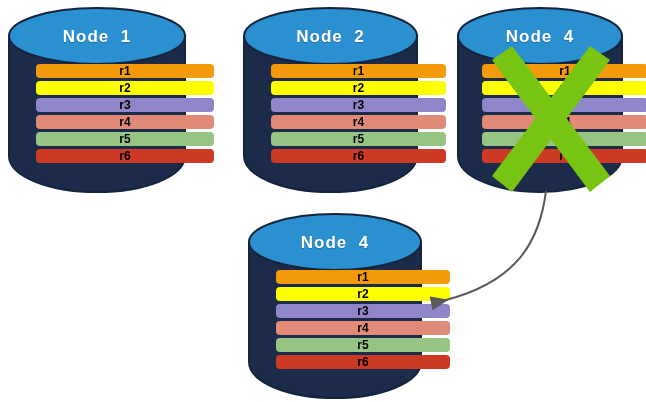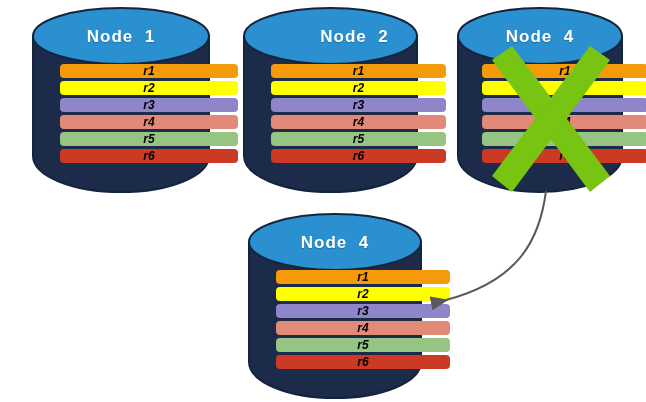--- a/index.html
+++ b/index.html
@@ -36,21 +36,20 @@
     font-size: 17px;
     letter-spacing: 1px;
     white-space: pre;
     text-shadow: 0 1px 1px rgba(0,0,0,0.25);
     pointer-events: none;
   }
   .rows {
     position: absolute;
     left: 0;
     width: 100%;
-    font-style: italic;
   }
   .row {
     position: relative;
     height: 14px;
     margin-bottom: 3px;
     border-radius: 4px;
     box-sizing: border-box;
   }
   .row-label {
     position: absolute;
@@ -79,21 +78,21 @@
     width: 646px;
     height: 402px;
     overflow: visible;
   }
 </style>
 </head>
 <body>
 
 <div id="canvas">
 
-  <div class="node" style="left:32px; top:6px; width:178px; height:186px;">
+  <div class="node" style="left:8px; top:6px; width:178px; height:186px;">
     <svg class="node-svg" width="178" height="186" viewBox="0 0 178 186">
       <path d="M1,30 L1,150 A88,36 0 0 0 177,150 L177,30 Z" fill="#1C2B4A" stroke="#14243E" stroke-width="2"></path>
       <ellipse cx="89" cy="30" rx="88" ry="28" fill="#2B90D0" stroke="#14243E" stroke-width="2"></ellipse>
     </svg>
     <div class="node-title" style="top:21px;">Node  1</div>
     <div class="rows" style="top:58px; padding:0 28px;">
       <div class="row" style="background:#F59A0B;">
         <span class="row-label">r1</span>
       </div>
       <div class="row" style="background:#FFFF00;">
@@ -112,21 +111,21 @@
         <span class="row-label">r6</span>
       </div>
     </div>
   </div>
 
   <div class="node" style="left:243px; top:6px; width:175px; height:186px;">
     <svg class="node-svg" width="175" height="186" viewBox="0 0 175 186">
       <path d="M1,30 L1,150 A86.5,36 0 0 0 174,150 L174,30 Z" fill="#1C2B4A" stroke="#14243E" stroke-width="2"></path>
       <ellipse cx="87.5" cy="30" rx="86.5" ry="28" fill="#2B90D0" stroke="#14243E" stroke-width="2"></ellipse>
     </svg>
-    <div class="node-title" style="top:21px;padding-left:24px;">Node  2</div>
+    <div class="node-title" style="top:21px;">Node  2</div>
     <div class="rows" style="top:58px; padding:0 28px;">
       <div class="row" style="background:#F59A0B;">
         <span class="row-label">r1</span>
       </div>
       <div class="row" style="background:#FFFF00;">
         <span class="row-label">r2</span>
       </div>
       <div class="row" style="background:#8E86C8;">
         <span class="row-label">r3</span>
       </div>

